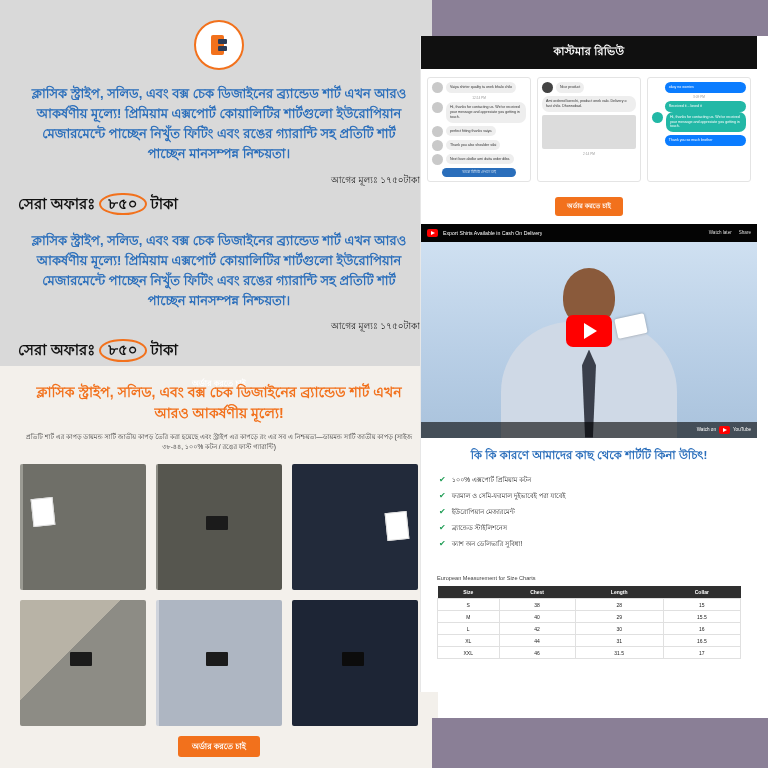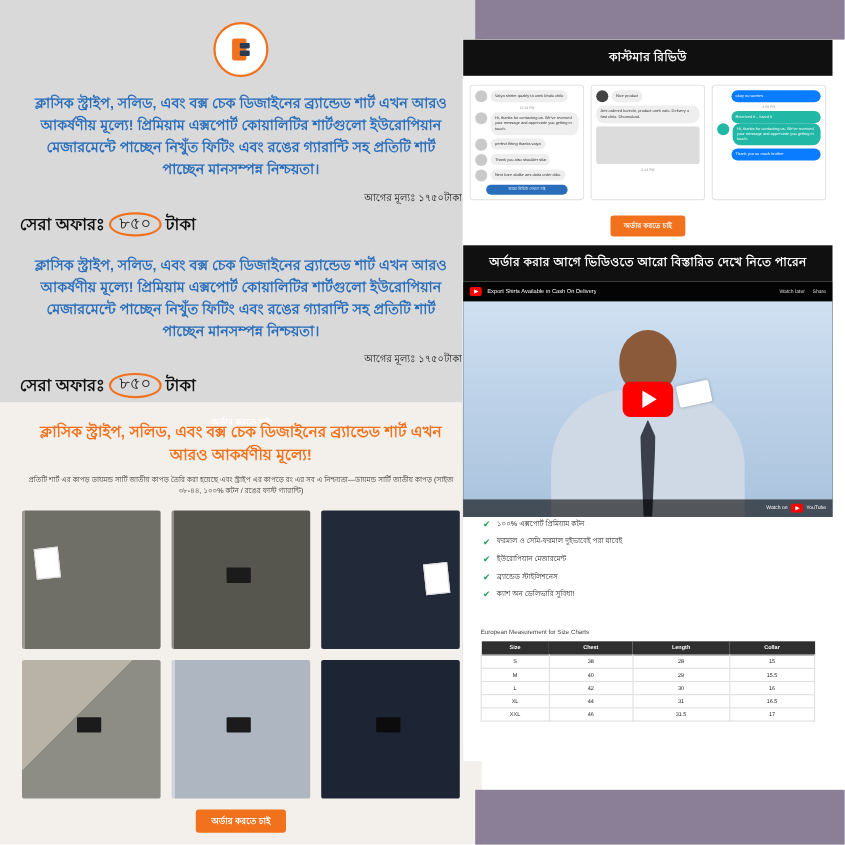--- a/index.html
+++ b/index.html
@@ -31,21 +31,21 @@
   .sub-price{
     text-align:right;color:#111;font-size:9px;margin:8px 0 4px 0;
   }
   .offer-line{
     display:flex;align-items:center;justify-content:flex-start;gap:4px;
     font-size:15px;font-weight:bold;color:#111;margin:2px 0 0 0;
   }
   .offer-circle{
     display:inline-flex;align-items:center;justify-content:center;
     border:2px solid #f2711c;border-radius:50%;
-    padding:1px 7px;color:#111;font-size:15px;font-weight:normal;
+    padding:1px 7px;color:#111;font-size:15px;font-weight:bold;
     line-height:1.1;
   }
   .divider-space{height:14px;}
   .cta-btn{
     display:block;margin:10px auto 0 auto;background:#f2711c;color:#fff;
     border:none;border-radius:3px;padding:4px 14px;font-size:8px;font-weight:bold;
     cursor:pointer;font-family:"Liberation Sans", sans-serif;
   }
 
   .left-bottom{
@@ -307,21 +307,20 @@
         </div>
         <div class="bubble me">Thank you so much brother</div>
       </div>
 
     </div>
 
     <div class="orange-center">
       <button class="orange-btn">অর্ডার করতে চাই</button>
     </div>
 
-    <div class="black-bar">অর্ডার করার আগে ভিডিওতে আরো বিস্তারিত দেখে নিতে পারেন</div>
 
     <div class="video-wrap">
       <div class="video-topbar">
         <span class="yt-logo"></span>
         <span class="v-title">Export Shirts Available in Cash On Delivery</span>
         <span class="v-right">
           <span>Watch later</span>
           <span>Share</span>
         </span>
       </div>
@@ -335,20 +334,21 @@
       <div class="video-bottombar">
         <span></span>
         <span class="yt-chip">
           <span>Watch on</span>
           <span class="yt-logo"></span>
           <span>YouTube</span>
         </span>
       </div>
     </div>
 
+    <div class="why-title">কি কি কারণে আমাদের কাছ থেকে শার্টটি কিনা উচিৎ!</div>
 
     <div class="benefits">
       <div class="benefit">
         <span class="check">✔</span>
         <span class="txt">১০০% এক্সপোর্ট প্রিমিয়াম কটন</span>
       </div>
       <div class="benefit">
         <span class="check">✔</span>
         <span class="txt">ফরমাল ও সেমি-ফরমাল দুইভাবেই পরা যাবেই</span>
       </div>

